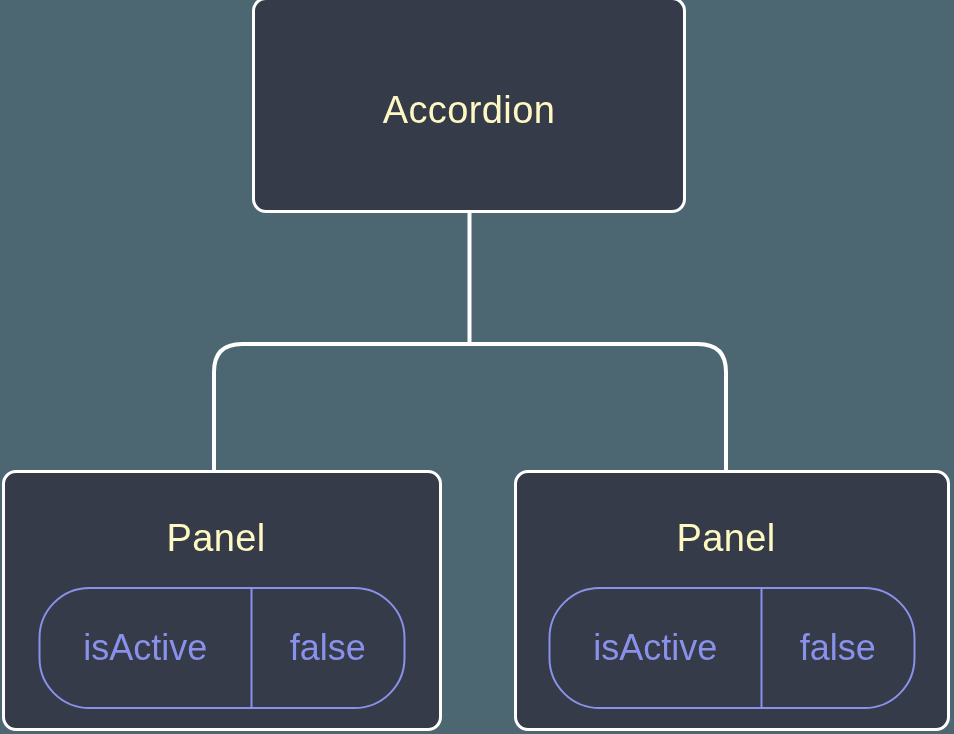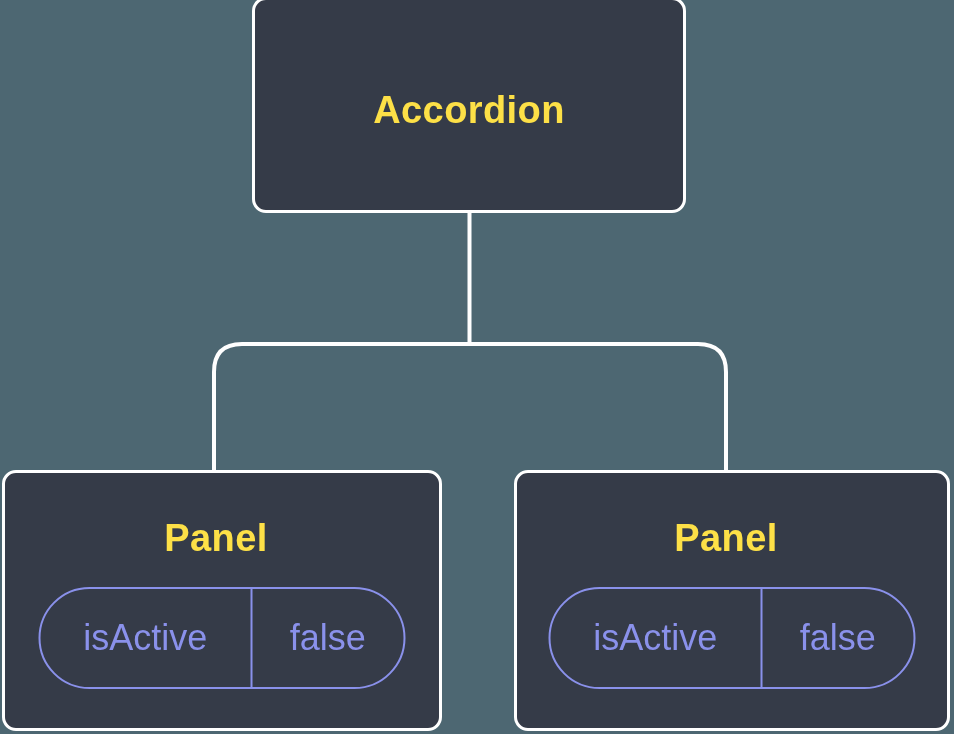--- a/index.html
+++ b/index.html
@@ -36,43 +36,43 @@
   }
   .node-root {
     left: 252px; top: -3px;
     width: 434px; height: 216px;
     display: flex;
     align-items: center;
     justify-content: center;
     padding-top: 10px;
   }
   .node-label {
-    color: #fde047;
+    color: #fef9c3;
     font-size: 38px;
-    font-weight: 700;
+    font-weight: 400;
     letter-spacing: 0.4px;
     line-height: 1;
   }
   .node-panel {
     top: 470px;
     height: 261px;
   }
   .node-panel-left  { left: 2px;   width: 440px; }
   .node-panel-right { left: 514px; width: 436px; }
   .panel-title {
     position: absolute;
     top: 46px; left: 0; right: 12px;
     text-align: center;
   }
   .state-pill {
     position: absolute;
     top: 114px;
     left: 50%;
     transform: translateX(-50%);
-    width: 367px; height: 102px;
+    width: 367px; height: 122px;
     border: 2px solid var(--accent);
     border-radius: 51px;
     display: flex;
     align-items: stretch;
     overflow: hidden;
   }
   .state-cell {
     display: flex;
     align-items: center;
     justify-content: center;

